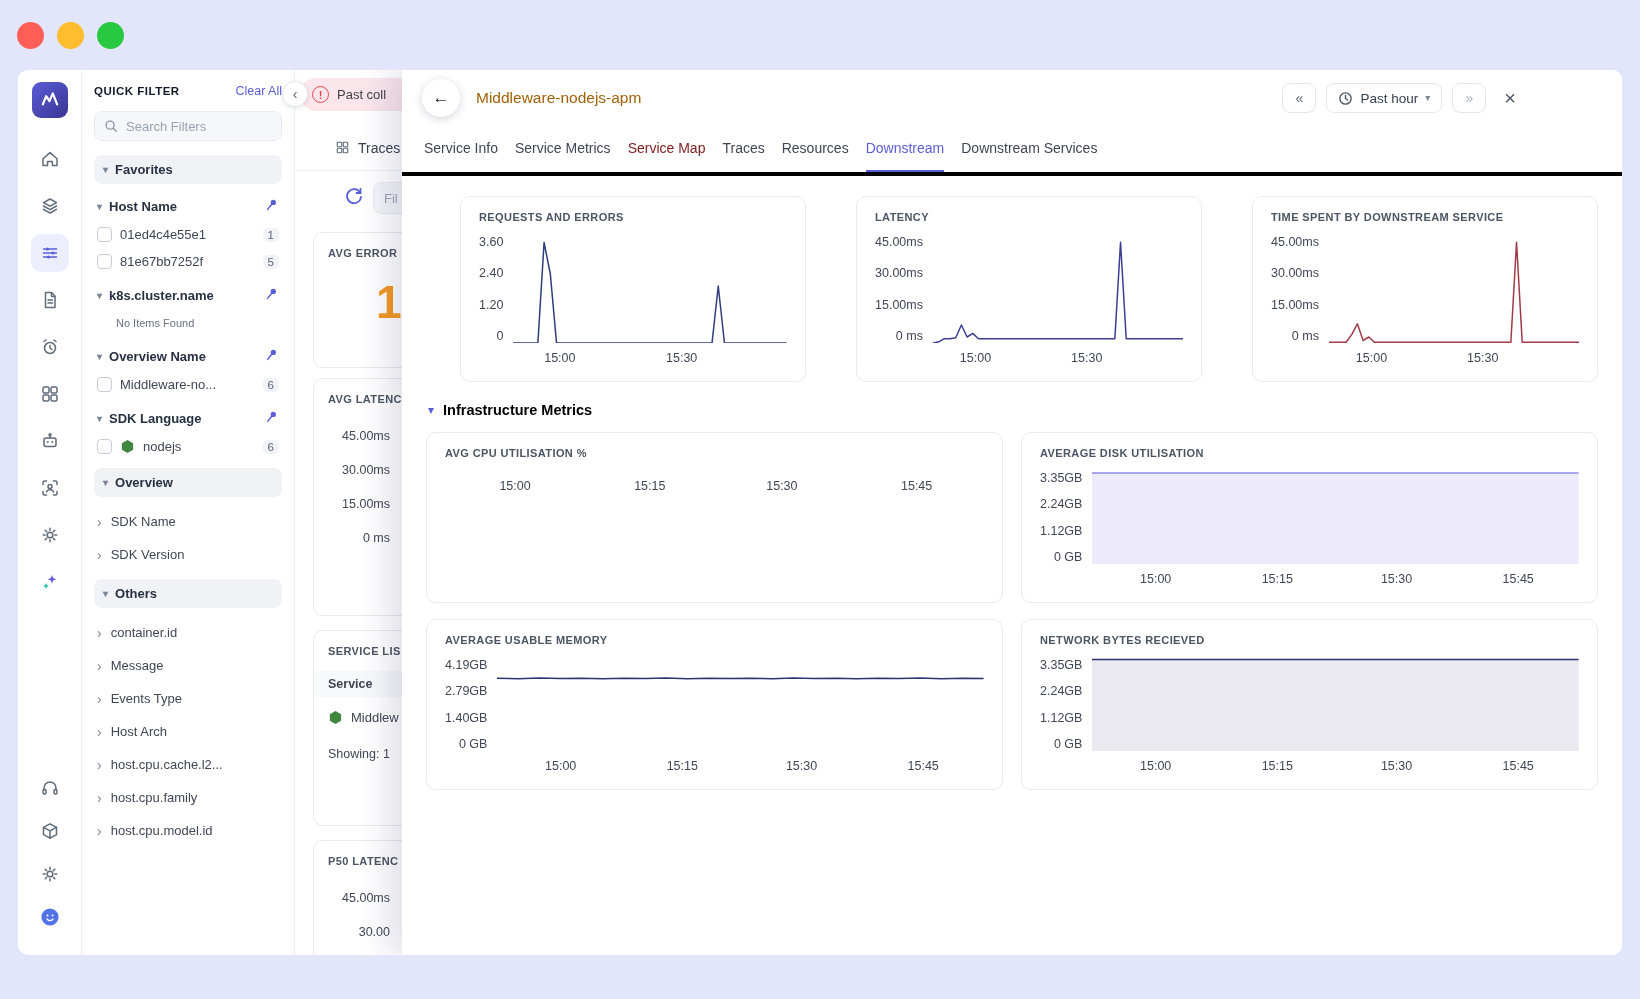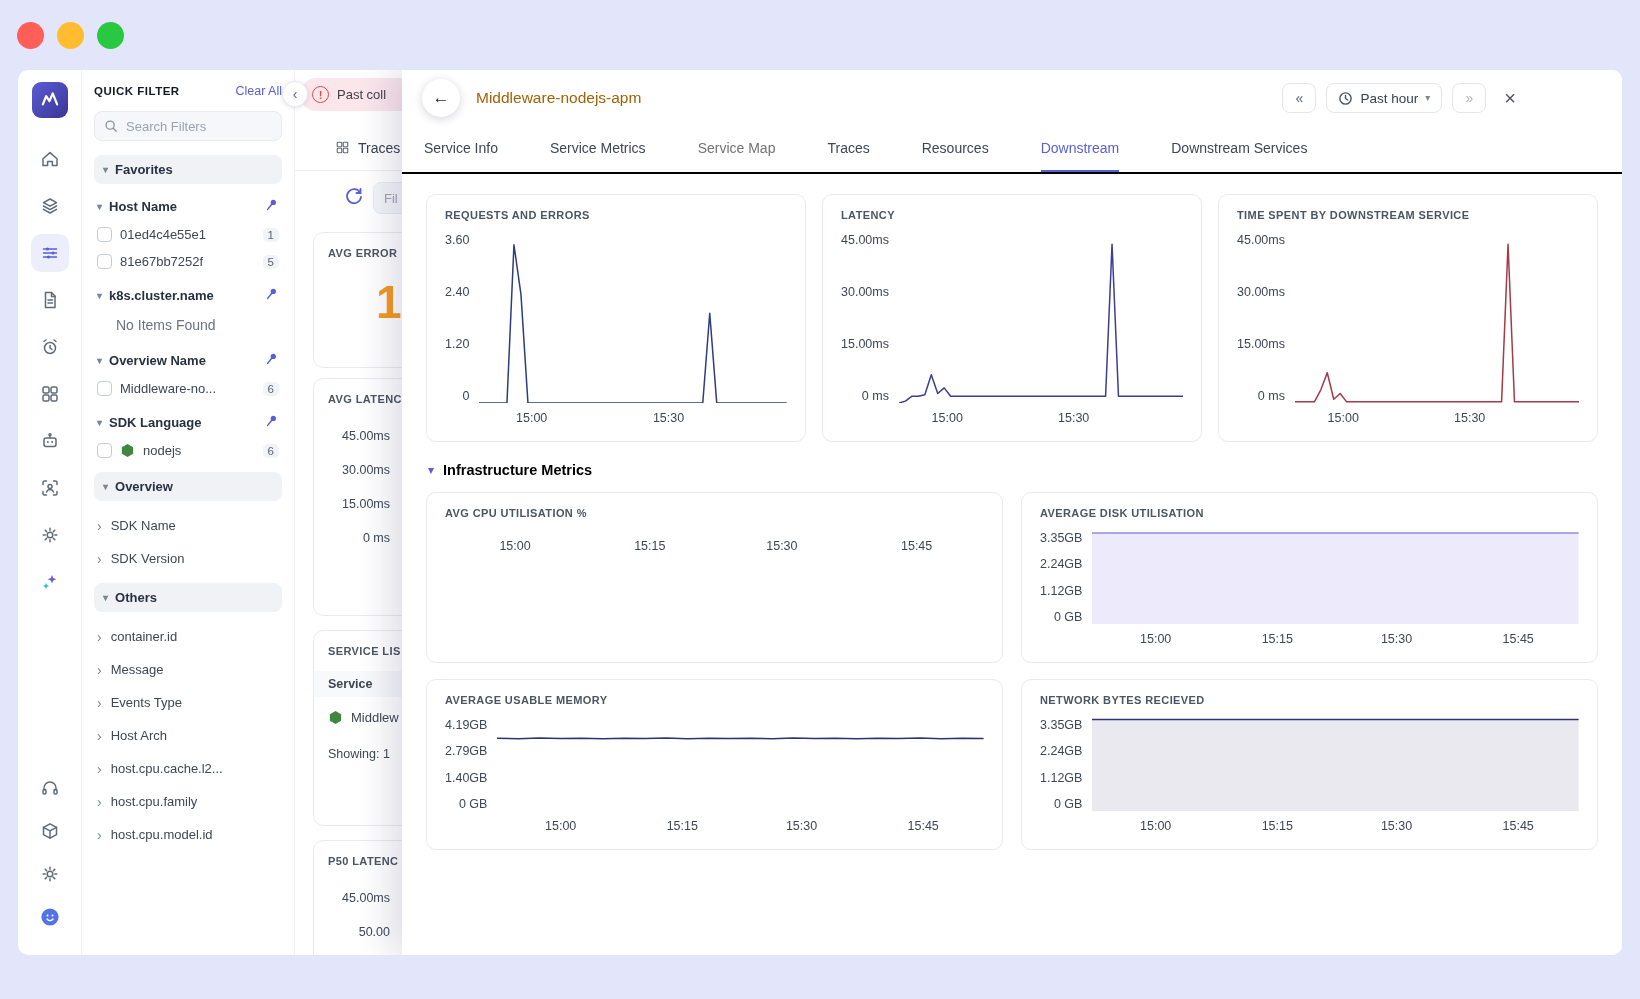--- a/index.html
+++ b/index.html
@@ -39,21 +39,21 @@
   .search input::placeholder { color:#9aa3b2; }
   .pill { display:flex; align-items:center; gap:7px; background:#f1f2f6; border-radius:8px; height:29px;
           padding:0 9px; font-size:13px; font-weight:bold; color:#273142; margin:8px 0; cursor:pointer; }
   .grow-head { display:flex; align-items:center; gap:7px; height:29px; padding:0 3px; font-size:13px;
                font-weight:bold; color:#273142; margin-top:6px; cursor:pointer; }
   .chev { color:#7c8698; font-size:10px; line-height:1; }
   .pin { margin-left:auto; }
   .chk-row { display:flex; align-items:center; gap:8px; padding:6px 3px; font-size:13px; color:#3f4654; }
   .chk { width:15px; height:15px; border:1.5px solid #c6cdd9; border-radius:4px; background:#fff; flex:0 0 15px; }
   .count { margin-left:auto; font-size:11.5px; color:#5b6474; background:#f2f3f7; border-radius:5px; padding:1px 5px; }
-  .empty-note { font-size:14px; color:#6b7280; padding:7px 3px 7px 22px; }
+  .empty-note { font-size:11px; color:#6b7280; padding:7px 3px 7px 22px; }
   .item-row { display:flex; align-items:center; gap:9px; padding:9px 3px; font-size:13px; color:#3f4654; cursor:pointer; }
   .item-row .chev { font-size:14px; }
   .hexa { width:15px; height:15px; flex:0 0 15px; }
 
   
   .middle { position:relative; flex:1 1 auto; min-width:0; background:#fff; }
   .banner { position:absolute; left:5px; top:8px; height:33px; width:150px; background:#fbe6ec; border-radius:17px;
             display:flex; align-items:center; gap:8px; padding:0 12px; }
   .banner-ic { width:17px; height:17px; border-radius:50%; border:1.6px solid #e5484d; color:#e5484d;
                font-size:11px; font-weight:bold; display:flex; align-items:center; justify-content:center; flex:0 0 17px;}
@@ -90,30 +90,30 @@
   .ov-title { font-size:15.5px; color:#a16207; }
   .ov-right { margin-left:auto; margin-right:86px; display:flex; align-items:center; gap:10px; }
   .nav-sq { width:34px; height:30px; border:1px solid #e4e6ec; border-radius:8px; color:#5b6474;
             display:flex; align-items:center; justify-content:center; font-size:14px; cursor:pointer; }
   .nav-sq.dim { color:#aab1bd; }
   .time-btn { height:30px; border:1px solid #e4e6ec; border-radius:8px; display:flex; align-items:center;
               gap:7px; padding:0 11px; font-size:13.5px; color:#374151; cursor:pointer; }
   .time-btn svg { width:15px; height:15px; stroke:#4b5563; fill:none; stroke-width:1.5; stroke-linecap:round; }
   .close-x { font-size:20px; color:#4b5563; margin-left:8px; cursor:pointer; }
 
-  .ov-tabs { display:flex; gap:52px; padding:0 22px; border-bottom:2px solid #000000; flex:0 0 46px; }
+  .ov-tabs { display:flex; gap:17px; padding:0 22px; border-bottom:4px solid #000000; flex:0 0 46px; }
   .ov-tab { font-size:14px; color:#3f4654; display:flex; align-items:center; height:46px; cursor:pointer;
             border-bottom:2px solid transparent; }
-  .ov-tab.accent { color:#737373; }
+  .ov-tab.accent { color:#7f1d1d; }
   .ov-tab.active { color:#5a5fd6; border-bottom-color:#5a5fd6; }
 
   .ov-body { padding:20px 24px 0; flex:1; overflow:hidden; }
   .row3 { display:flex; gap:16px; }
   .card { background:#fff; border:1px solid #e9eaf0; border-radius:10px; padding:14px 18px; }
-  .row3 .card { flex:1; height:248px; }
+  .row3 .card { flex:1; height:186px;margin-left:34px; }
   .card-title { font-size:11px; font-weight:bold; letter-spacing:.4px; color:#4b5563; }
   .chart { display:grid; grid-template-columns:auto 1fr; grid-template-rows:1fr 22px; margin-top:12px;
            height:calc(100% - 26px); }
   .ylabels { display:flex; flex-direction:column; justify-content:space-between; align-items:flex-end;
              padding:0 10px 0 0; font-size:12.5px; color:#3f4654; }
   .plot { position:relative; }
   .plot svg { position:absolute; inset:0; width:100%; height:100%; }
   .xlabels { grid-column:2; position:relative; font-size:12.5px; color:#3f4654;text-align:center; }
   .xlabels span { position:absolute; top:8px; transform:translateX(-50%); }
 
@@ -412,21 +412,21 @@
           </svg>
         <span>Middlew</span>
       </div>
       <div class="m-showing">Showing: 1</div>
     </div>
 
     <div class="m-card" style="top:770px; height:180px;">
       <div class="m-card-title">P50 LATENC</div>
       <div class="m-ticks">
         <div>45.00ms</div>
-        <div>50.00</div>
+        <div>30.00</div>
       </div>
     </div>
   </div>
 
   <div class="edge-btn">‹</div>
 
   <div class="overlay">
     <div class="ov-head">
       <div class="back-btn">←</div>
       <div class="ov-title">Middleware-nodejs-apm</div>

